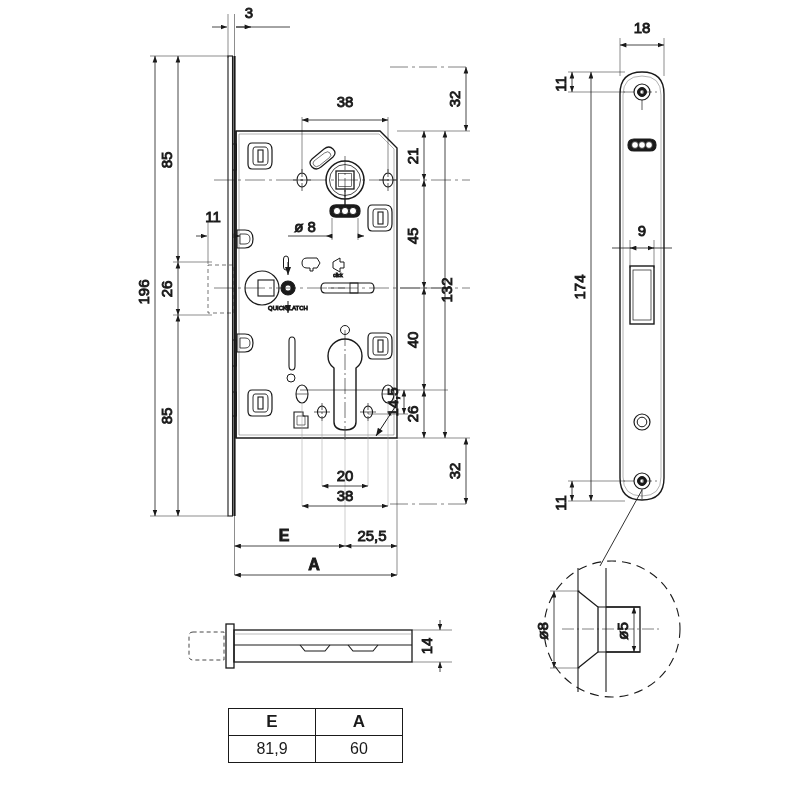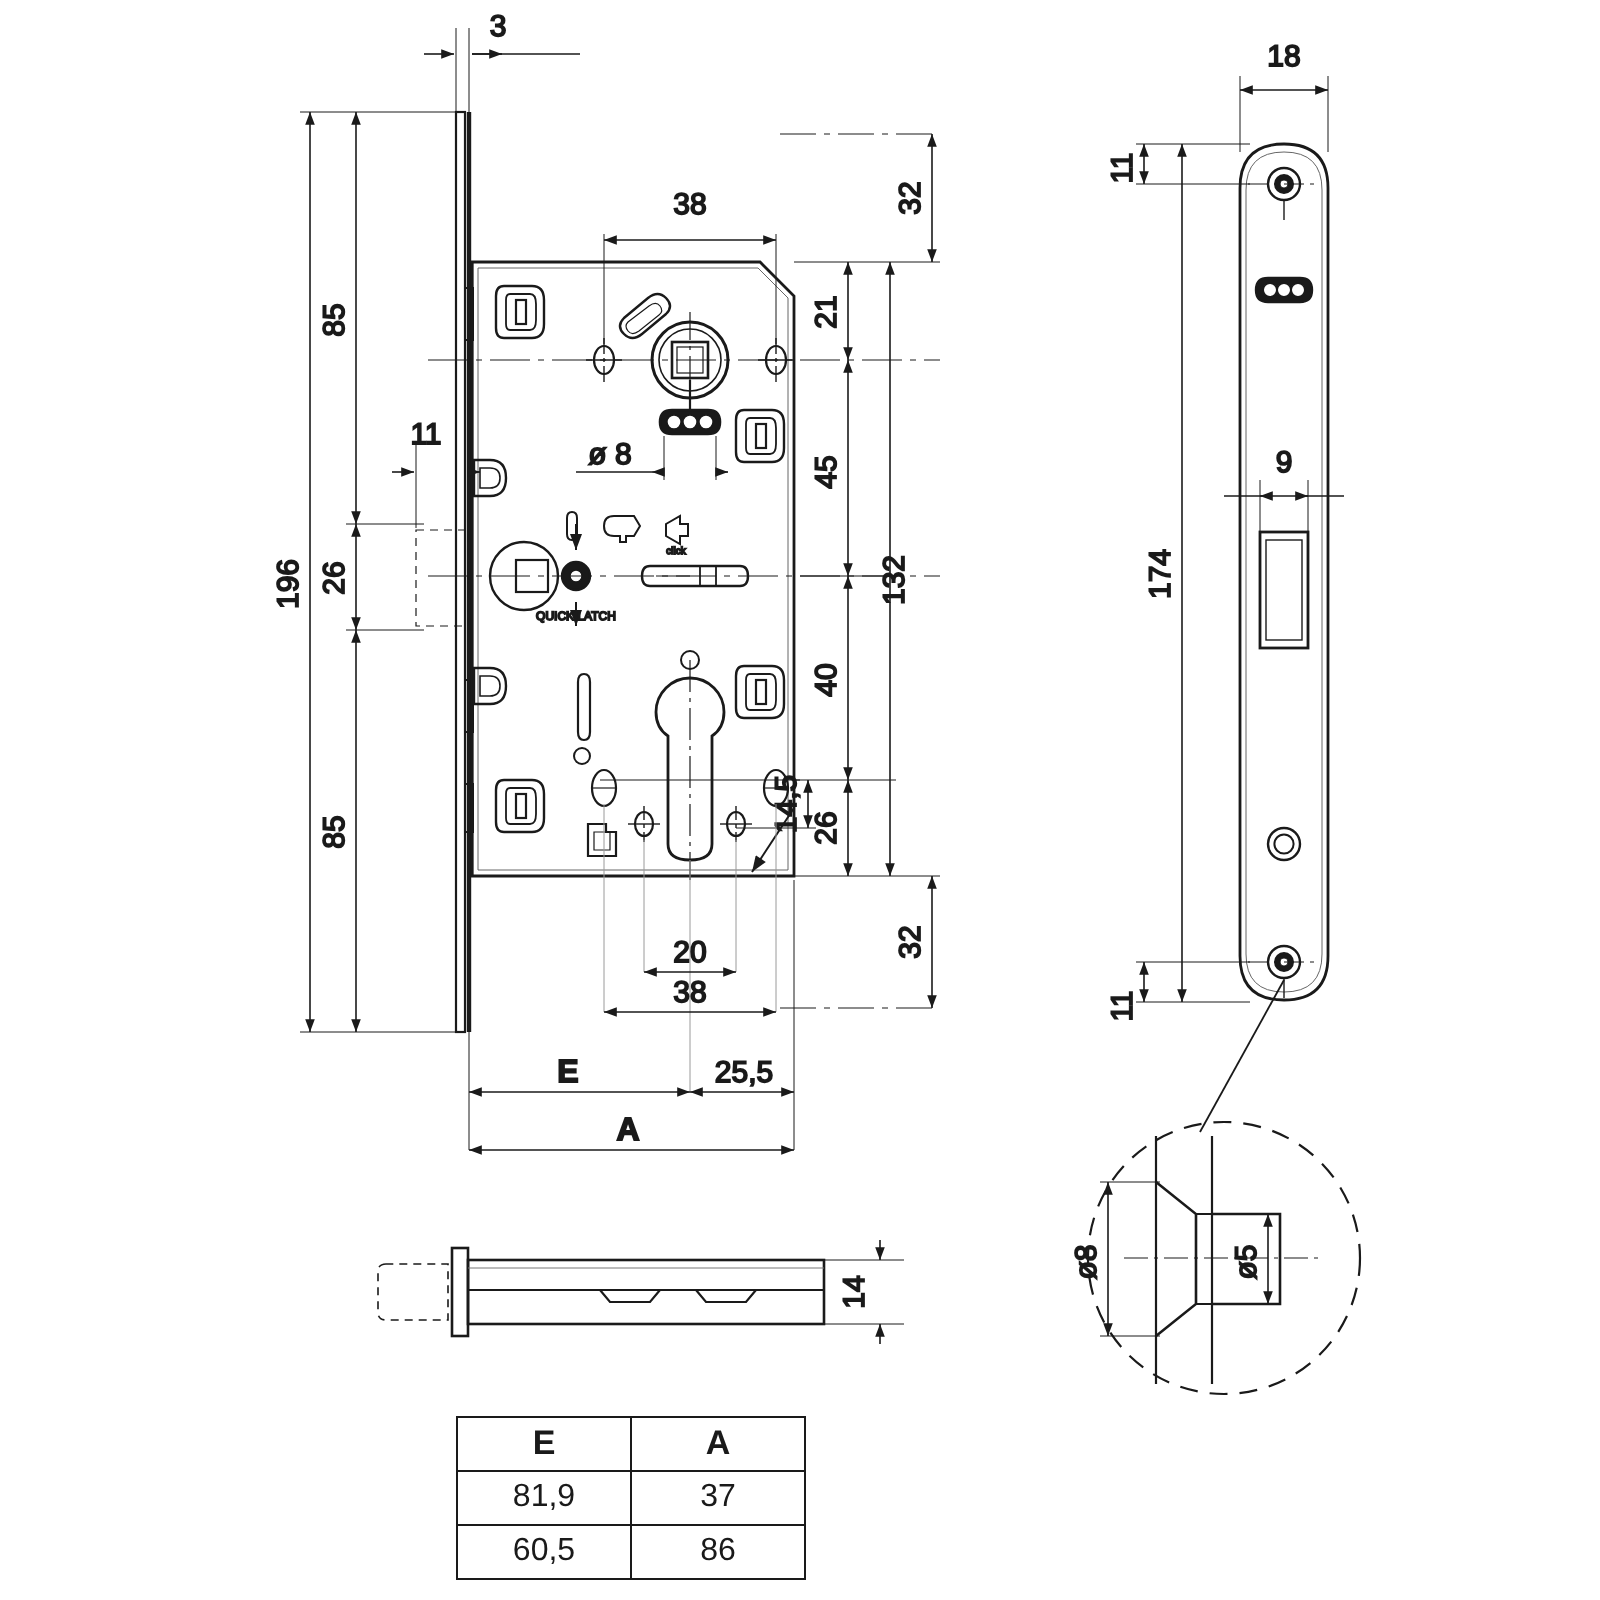--- a/index.html
+++ b/index.html
@@ -435,22 +435,18 @@
 </svg>
 
 <table class="dimtable">
   <tbody>
         <tr>
     <th>E</th>
     <th>A</th>
   </tr>
   <tr>
     <td>81,9</td>
-    <td>37</td>
-  </tr>
-  <tr>
-    <td>60,5</td>
-    <td>86</td>
+    <td>60</td>
   </tr>
 </tbody>
     </table>
 
 </div>
 
 </body></html>

